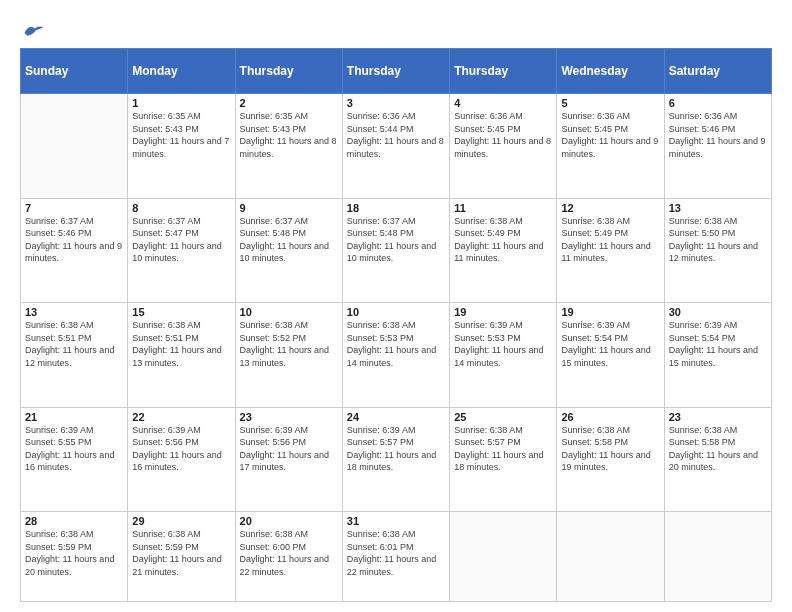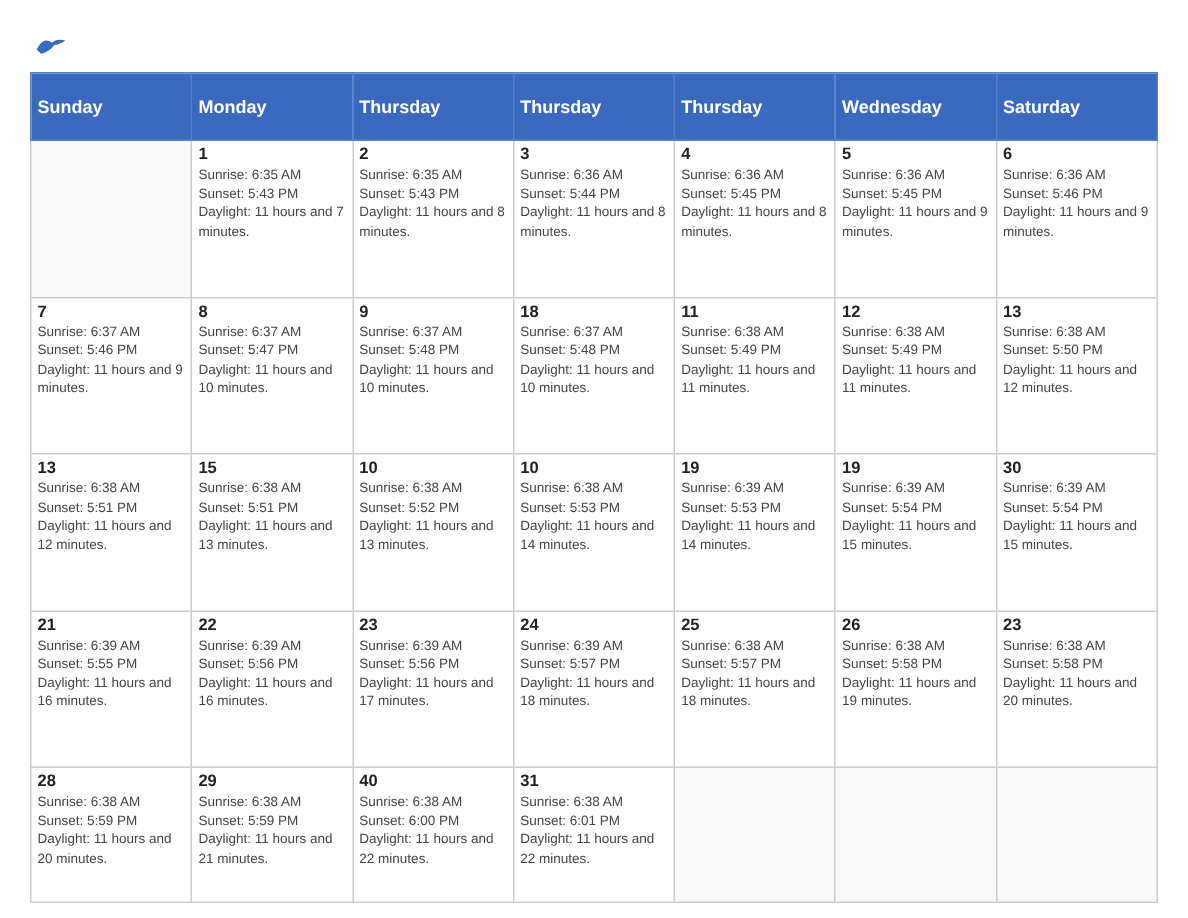--- a/index.html
+++ b/index.html
@@ -255,21 +255,21 @@
         <tr class="last-row">
           <td>
             <div class="day-number">28</div>
             <div class="day-info">Sunrise: 6:38 AM<br>Sunset: 5:59 PM<br>Daylight: 11 hours and 20 minutes.</div>
           </td>
           <td>
             <div class="day-number">29</div>
             <div class="day-info">Sunrise: 6:38 AM<br>Sunset: 5:59 PM<br>Daylight: 11 hours and 21 minutes.</div>
           </td>
           <td>
-            <div class="day-number">40</div>
+            <div class="day-number">20</div>
             <div class="day-info">Sunrise: 6:38 AM<br>Sunset: 6:00 PM<br>Daylight: 11 hours and 22 minutes.</div>
           </td>
           <td>
             <div class="day-number">31</div>
             <div class="day-info">Sunrise: 6:38 AM<br>Sunset: 6:01 PM<br>Daylight: 11 hours and 22 minutes.</div>
           </td>
           <td class="empty"></td>
           <td class="empty"></td>
           <td class="empty"></td>
         </tr>

